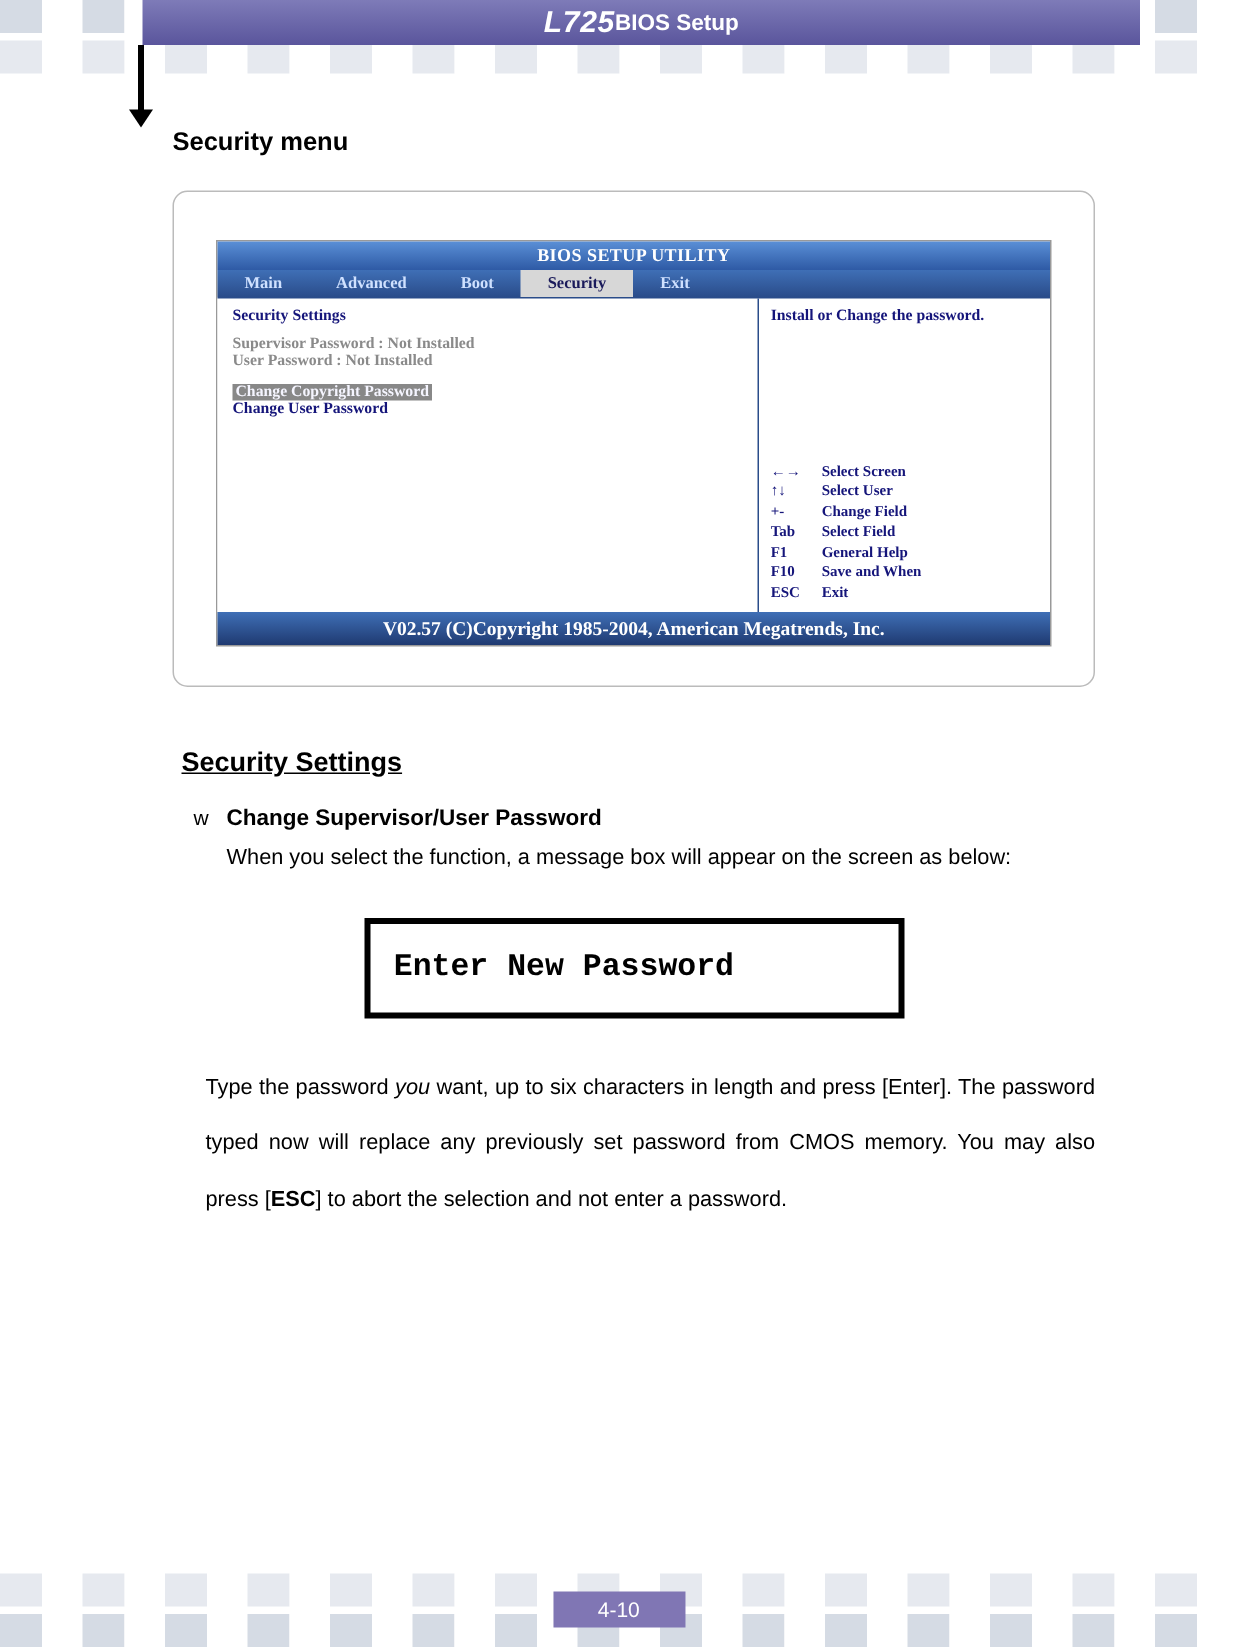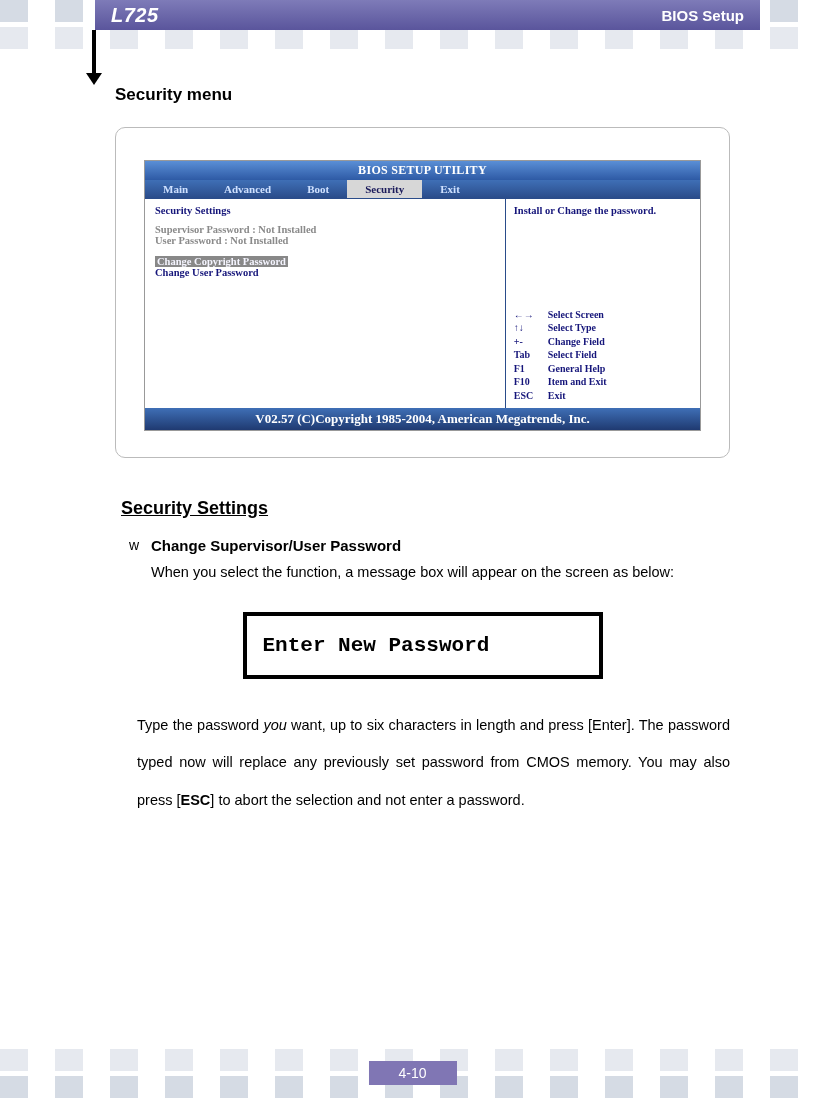--- a/index.html
+++ b/index.html
@@ -13,21 +13,21 @@
   .sqstrip.faded .sq { opacity: .6; }
 
   #strip-top1 { top: 0; }
   #strip-top2 { top: 27px; }
   #strip-bot1 { bottom: 27px; }
   #strip-bot2 { bottom: 0; }
 
   
   .hdrbar { position: absolute; top: 0; left: 95px; right: 65px; height: 30px;
             background: linear-gradient(#7e7bb8,#5a559c); color: #fff;
-            display: flex; align-items: center; justify-content: space-between;
+            display: flex; align-items: center; justify-content: center;
             padding: 0 16px; z-index: 5; }
   .hdrbar .model { font-size: 20px; font-weight: bold; font-style: italic; letter-spacing: .5px; }
   .hdrbar .chapter { font-size: 15px; font-weight: bold; }
 
   
   .gutter { position: absolute; top: 30px; left: 92px; width: 4px; height: 45px; background: #000; z-index: 6; }
   .gutter::after { content: ""; position: absolute; bottom: -10px; left: -6px;
                    border-left: 8px solid transparent; border-right: 8px solid transparent;
                    border-top: 12px solid #000; }
 
@@ -239,37 +239,37 @@
         </div>
         <div class="bios-right">
           <div class="hint">Install or Change the password.</div>
           <div class="bios-keys">
             <div>
                 <span class="k">←→</span>
                 <span>Select Screen</span>
               </div>
             <div>
                 <span class="k">↑↓</span>
-                <span>Select Type</span>
+                <span>Select User</span>
               </div>
             <div>
                 <span class="k">+-</span>
                 <span>Change Field</span>
               </div>
             <div>
                 <span class="k">Tab</span>
                 <span>Select Field</span>
               </div>
             <div>
                 <span class="k">F1</span>
                 <span>General Help</span>
               </div>
             <div>
                 <span class="k">F10</span>
-                <span>Item and Exit</span>
+                <span>Save and When</span>
               </div>
             <div>
                 <span class="k">ESC</span>
                 <span>Exit</span>
               </div>
           </div>
         </div>
       </div>
       <div class="bios-foot">V02.57 (C)Copyright 1985-2004, American Megatrends, Inc.</div>
     </div>

